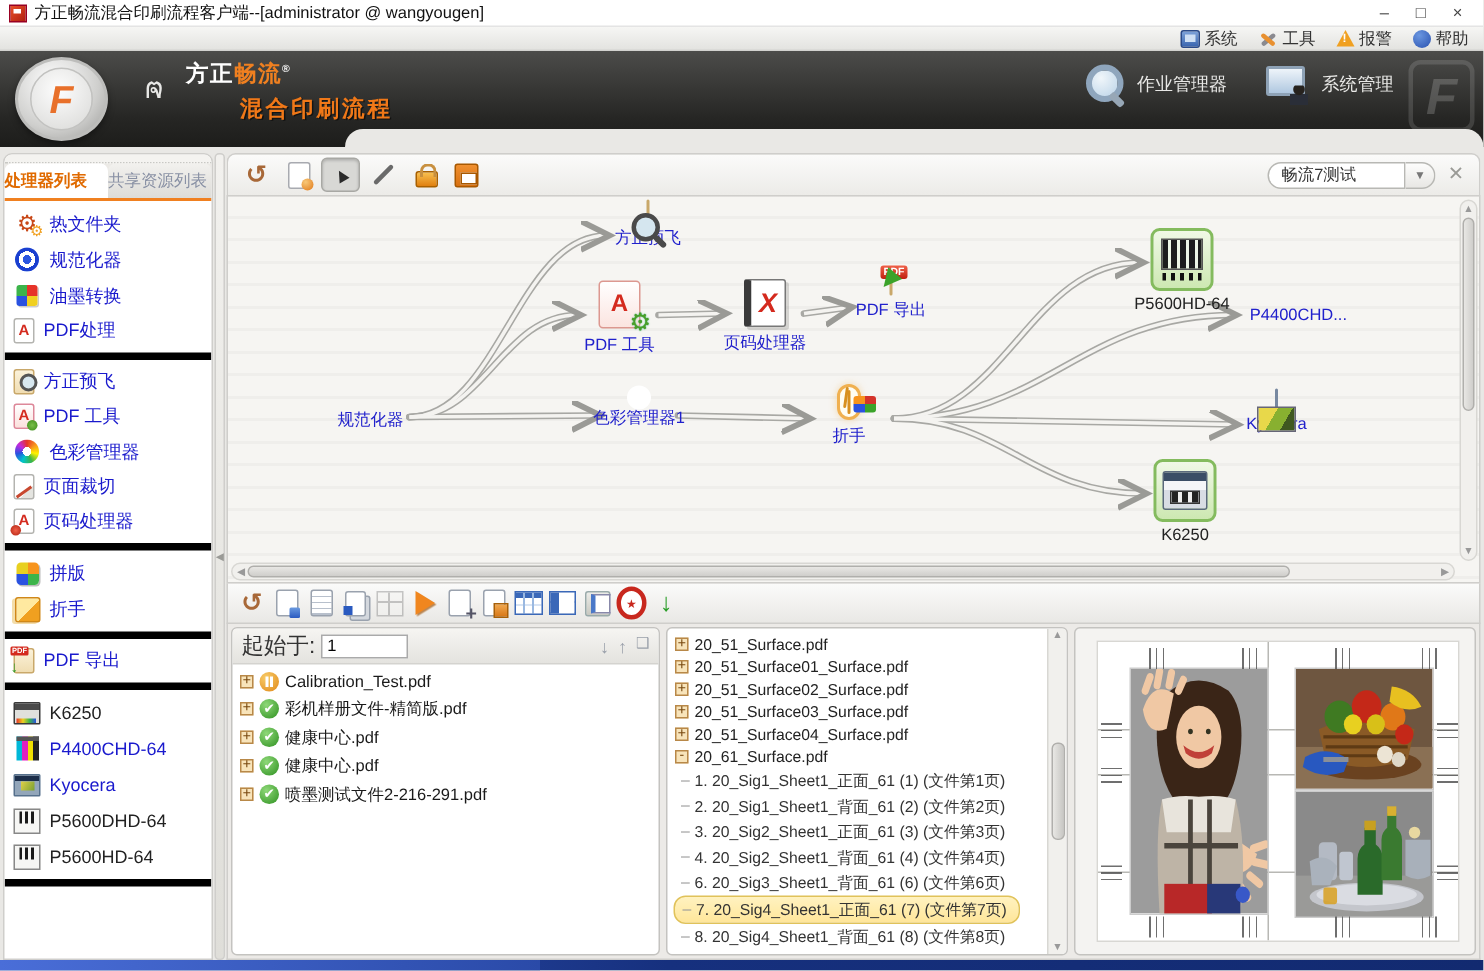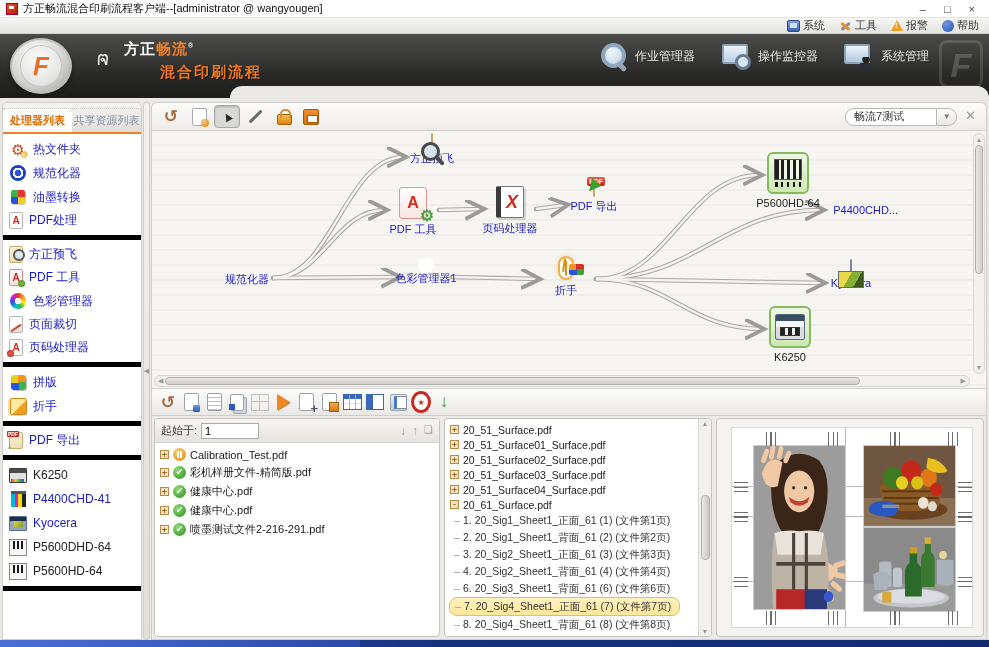--- a/index.html
+++ b/index.html
@@ -47,21 +47,21 @@
   .hi-feature-file::after{content:"";position:absolute;right:1px;bottom:0;width:10px;height:10px;border:3px solid #6a7e92;border-radius:50%;background:#f4ead2}
   .hi-sys-manage::before{content:"";position:absolute;left:0;top:2px;width:22px;height:16px;background:linear-gradient(#eef4fa,#b0c8e0);border:2px solid #8ea2b6;border-radius:2px}
   .hi-sys-manage::after{content:"";position:absolute;right:2px;bottom:0;width:12px;height:13px;background:radial-gradient(circle at 50% 20%,#26221e 0 3.5px,transparent 4.2px),linear-gradient(180deg,transparent 45%,#2a2e38 45%);}
   .wmark{position:absolute;right:6px;top:6px;width:44px;height:48px;border:3px solid #ffffff22;border-radius:8px;color:#ffffff2e;font-size:34px;font-weight:bold;font-style:italic;text-align:center;line-height:44px}
 
   
   .main{position:absolute;top:98px;left:0;right:0;bottom:7px;display:flex;background:#e9e8e5}
   .sidebar{width:140px;background:#fff;border:1px solid #cfcecb;border-radius:6px 6px 0 0;margin:4px 0 0 2px;display:flex;flex-direction:column;overflow:hidden}
   .sb-grip{height:6px;border-bottom:1px dotted #c8c8c4;background:#f4f3f0}
   .tabs{display:flex;background:#eceae6;border-bottom:2px solid #f08020}
-  .tab{flex:1;text-align:center;font-size:11px;padding:4px 0;color:#8890a4;background:linear-gradient(#f2f1ee,#dddcd8);border-radius:5px 5px 0 0;cursor:pointer;white-space:nowrap}
+  .tab{flex:1;text-align:left;font-size:11px;padding:4px 0;color:#8890a4;background:linear-gradient(#f2f1ee,#dddcd8);border-radius:5px 5px 0 0;cursor:pointer;white-space:nowrap}
   .tab.active{background:#fff;color:#e06a00;font-weight:bold}
   .sgroups{flex:1;overflow:hidden}
   .sgroup{border-bottom:5px solid #000000;padding:3px 0}
   .s-item{display:flex;align-items:center;gap:6px;padding:3px 6px;cursor:pointer}
   .s-item .lbl{font-size:12px;color:#1a1acd;white-space:nowrap}
   .s-item .lbl.black{color:#222}
 
   
   .sic{width:18px;height:18px;position:relative;flex:none;display:flex;align-items:center;justify-content:center}
   .sic-hot-folder::before{content:"⚙";color:#c84818;font-size:15px;line-height:1}
@@ -180,21 +180,21 @@
   .b-record::before{content:"★";width:16px;height:16px;border:3px solid #c8281e;border-radius:50%;color:#c8281e;font-size:8px;display:flex;align-items:center;justify-content:center;background:#fff}
   .b-download::before{content:"↓";color:#2a9e28;font-size:17px;font-weight:bold}
 
   
   .bottom-panels{flex:1;display:flex;border:1px solid #cfcecb;border-top:none;background:#eceae7;min-height:0}
   .panel{background:#fff;border:1px solid #c4c3c0;border-radius:4px;margin:2px;overflow:hidden;display:flex;flex-direction:column}
   .p-left{width:286px}
   .p-mid{width:268px;flex-direction:row}
   .p-prev{flex:1;background:#f4f3f1;position:relative}
   .p-head{height:24px;background:linear-gradient(#f6f5f2,#e4e3df);border-bottom:1px solid #d4d3cf;display:flex;align-items:center;padding:0 6px;gap:4px}
-  .p-head .lbl{font-size:11px;color:#333}
+  .p-head .lbl{font-size:15px;color:#333}
   .p-head input{width:58px;height:16px;border:1px solid #aaa;font-size:11px;padding:0 3px;outline:none}
   .p-head .hicons{margin-left:auto;display:flex;gap:6px;color:#9aa0aa;font-size:12px;font-weight:bold}
   .tree{flex:1;overflow:hidden;padding:3px 4px}
   .trow{display:flex;align-items:center;gap:4px;padding:2px 1px;font-size:11px;color:#1a1a1a;white-space:nowrap}
   .exp{width:9px;height:9px;border:1px solid #b88848;background:#f8e4ba;color:#7a4a10;font-size:9px;line-height:7px;text-align:center;flex:none;font-family:"DejaVu Sans Mono",monospace}
   .st{width:13px;height:13px;border-radius:50%;flex:none;position:relative}
   .st-ok{background:radial-gradient(circle at 35% 30%,#8ed878,#2e9020)}
   .st-ok::before{content:"✔";position:absolute;inset:0;color:#fff;font-size:9px;text-align:center;line-height:13px}
   .st-paused{background:radial-gradient(circle at 35% 30%,#f8cc68,#e08818)}
   .st-paused::before{content:"";position:absolute;left:4px;top:3px;width:2px;height:7px;background:#fff;box-shadow:3px 0 0 #fff}
@@ -258,24 +258,20 @@
     <span class="goat">ฅ</span>
     <div class="brand-name"><span>方正</span><b>畅流</b><sup style="font-size:7px">®</sup></div>
     <div class="brand-tag">混合印刷流程</div>
   </div>
   <div class="hbuttons" id="hbuttons">
       <span class="hbutton">
         <span class="hi hi-job-manager"></span>
         <span>作业管理器</span>
       </span>
       <span class="hbutton">
-        <span class="hi hi-op-monitor"></span>
-        <span>操作监控器</span>
-      </span>
-      <span class="hbutton">
         <span class="hi hi-sys-manage"></span>
         <span>系统管理</span>
       </span>
     </div>
   <div class="wmark">F</div>
 </div>
 
 <div class="main">
 
   <div class="sidebar">
@@ -341,21 +337,21 @@
             <span class="lbl">PDF 导出</span>
           </div>
         </div>
         <div class="sgroup">
           <div class="s-item">
             <span class="sic sic-printer-k"></span>
             <span class="lbl black">K6250</span>
           </div>
           <div class="s-item">
             <span class="sic sic-ink-cmyk"></span>
-            <span class="lbl">P4400CHD-41</span>
+            <span class="lbl">P4400CHD-64</span>
           </div>
           <div class="s-item">
             <span class="sic sic-printer-kyo"></span>
             <span class="lbl">Kyocera</span>
           </div>
           <div class="s-item">
             <span class="sic sic-printer-bars"></span>
             <span class="lbl black">P5600DHD-64</span>
           </div>
           <div class="s-item">

